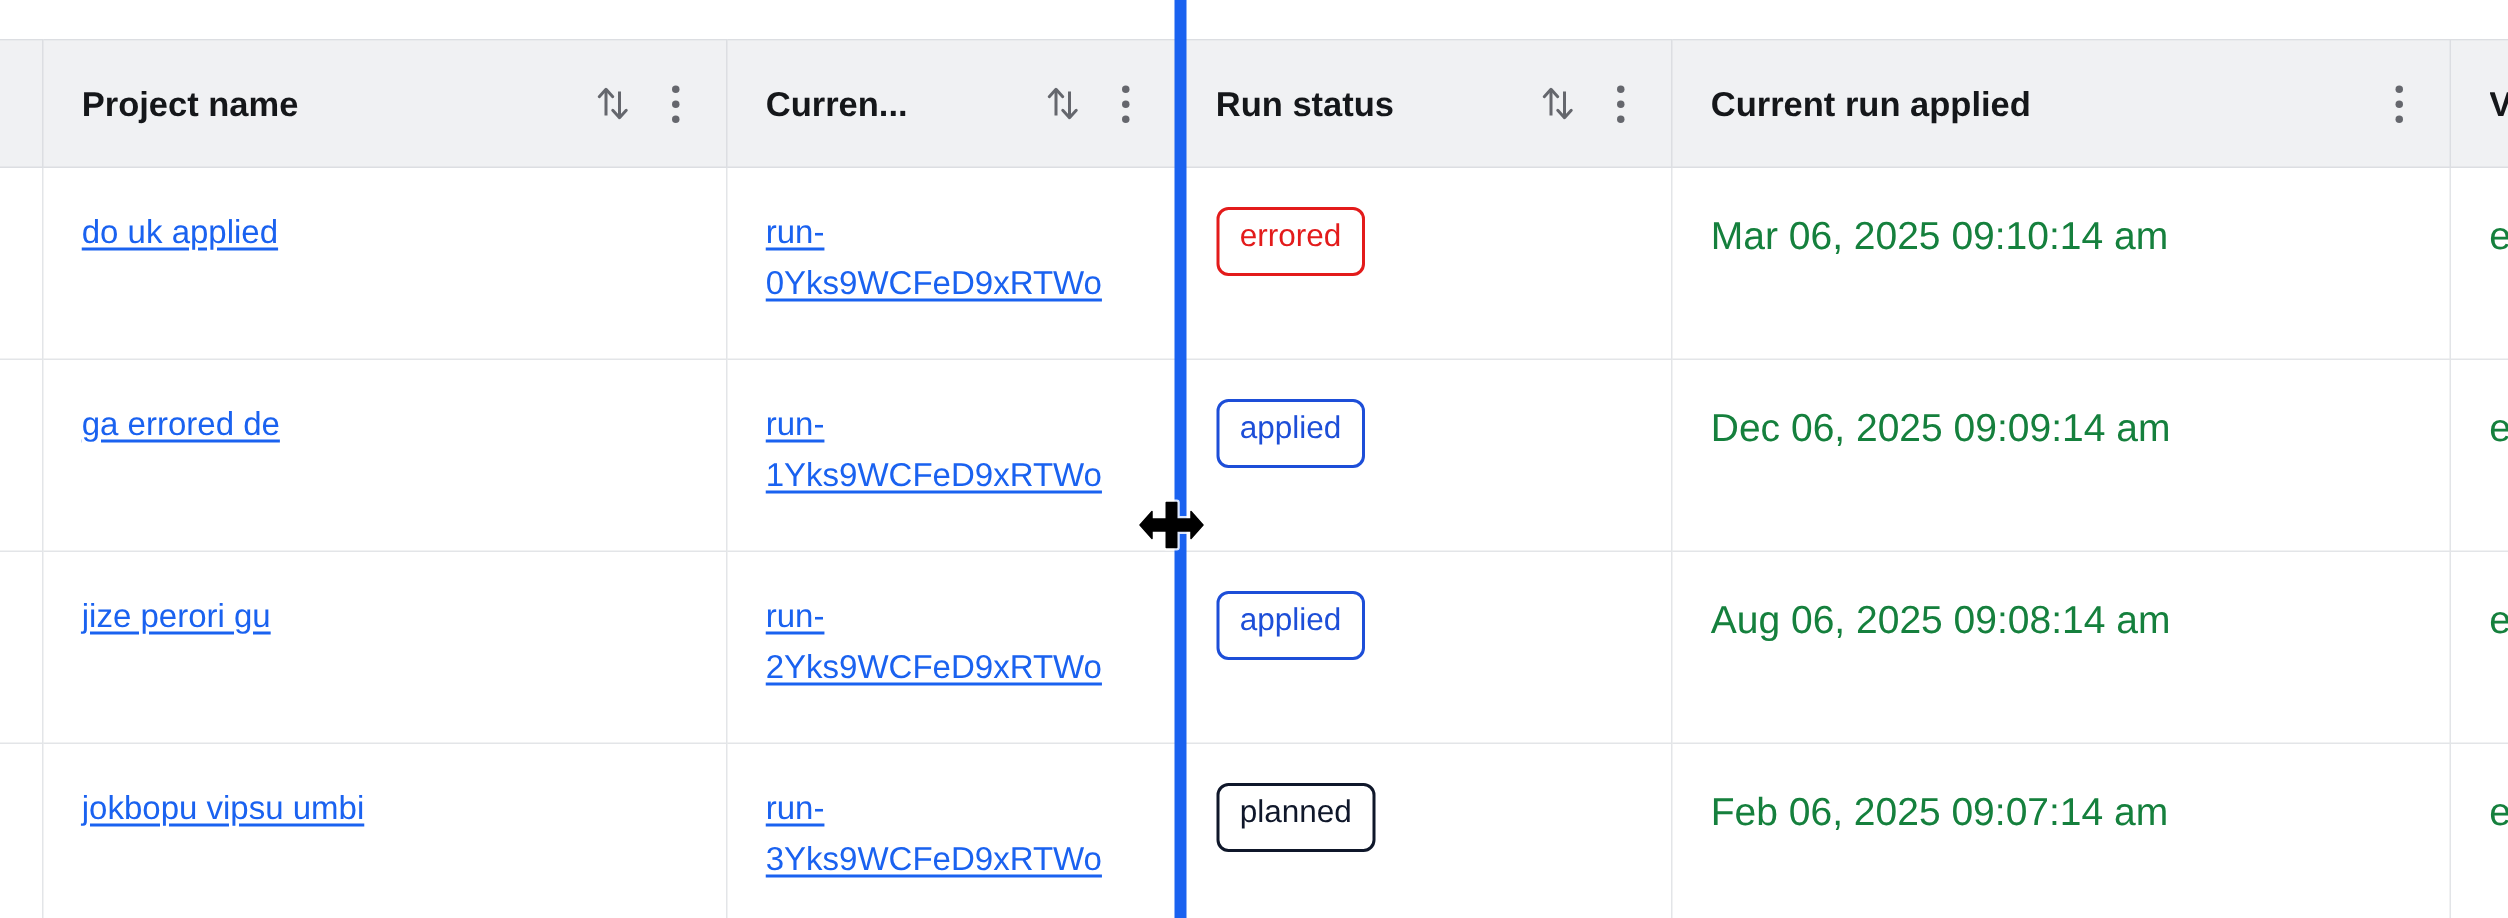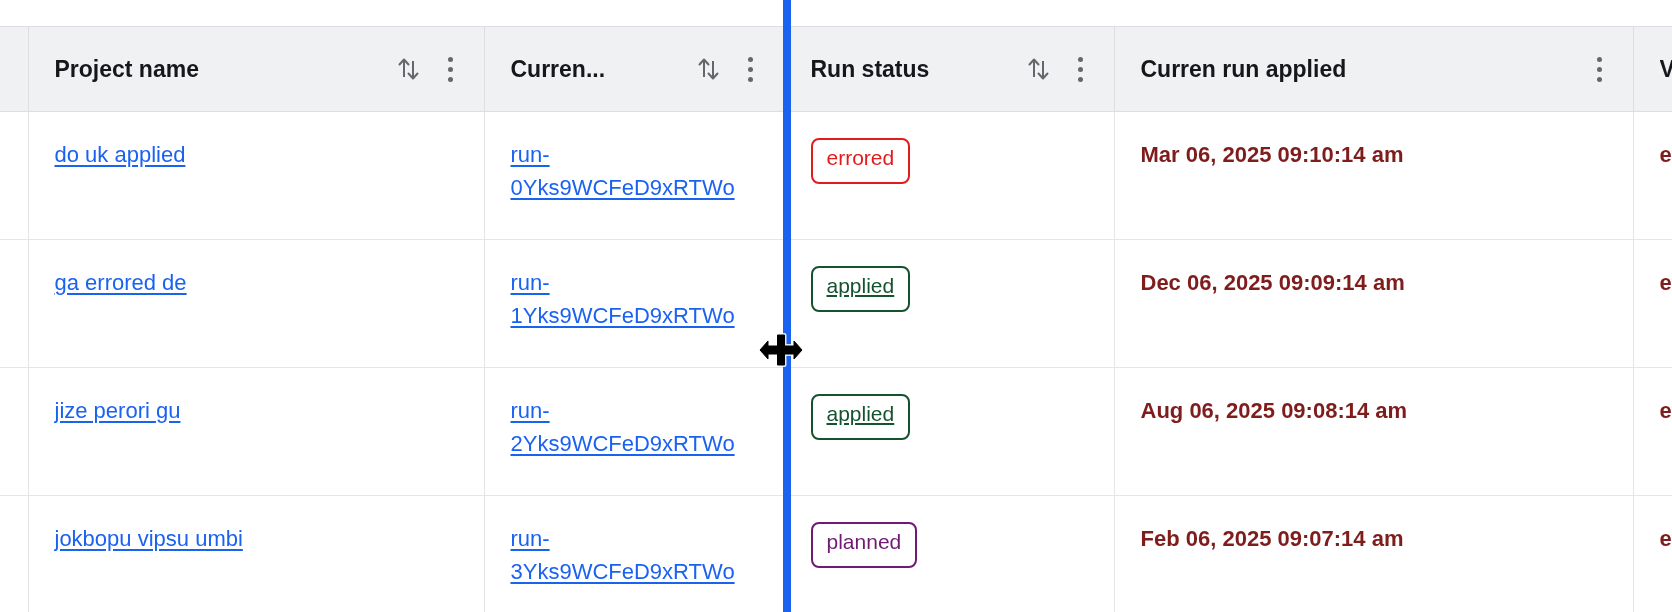--- a/index.html
+++ b/index.html
@@ -122,39 +122,38 @@
   a.link {
     color: #1a62f0;
     text-decoration: underline;
     text-underline-offset: 3px;
     font-size: 22px;
     cursor: pointer;
     word-break: break-word;
   }
 
   .ts {
-    color: #7f1d1d;
-    font-size: 22px;
+    color: #15803d;
+    font-size: 26px;
     white-space: nowrap;
-    font-weight: bold;
   }
 
   .badge {
     display: inline-block;
     padding: 5px 14px 12px;
     border-radius: 8px;
     border: 2px solid currentColor;
     font-size: 21px;
     line-height: 1.2;
     background: #ffffff;
     white-space: nowrap;
   }
   .badge.errored { color: #e31b1b; }
-  .badge.applied { color: #14532d; text-decoration: underline; }
-  .badge.planned { color: #701a75; }
+  .badge.applied { color: #1d4ed8; }
+  .badge.planned { color: #0f172a; }
 
   
   .resize-bar {
     position: absolute;
     top: 0;
     left: 783px;
     width: 8px;
     height: 612px;
     background: #1a62f0;
     z-index: 40;
@@ -248,21 +247,21 @@
               <span class="kebab">
                 <i></i>
                 <i></i>
                 <i></i>
               </span>
             </div>
           </th>
 
           <th>
             <div class="th-inner">
-              <span class="th-label">Curren run applied</span>
+              <span class="th-label">Current run applied</span>
               <span class="th-spacer"></span>
               <span class="kebab">
                 <i></i>
                 <i></i>
                 <i></i>
               </span>
             </div>
           </th>
 
           <th>

